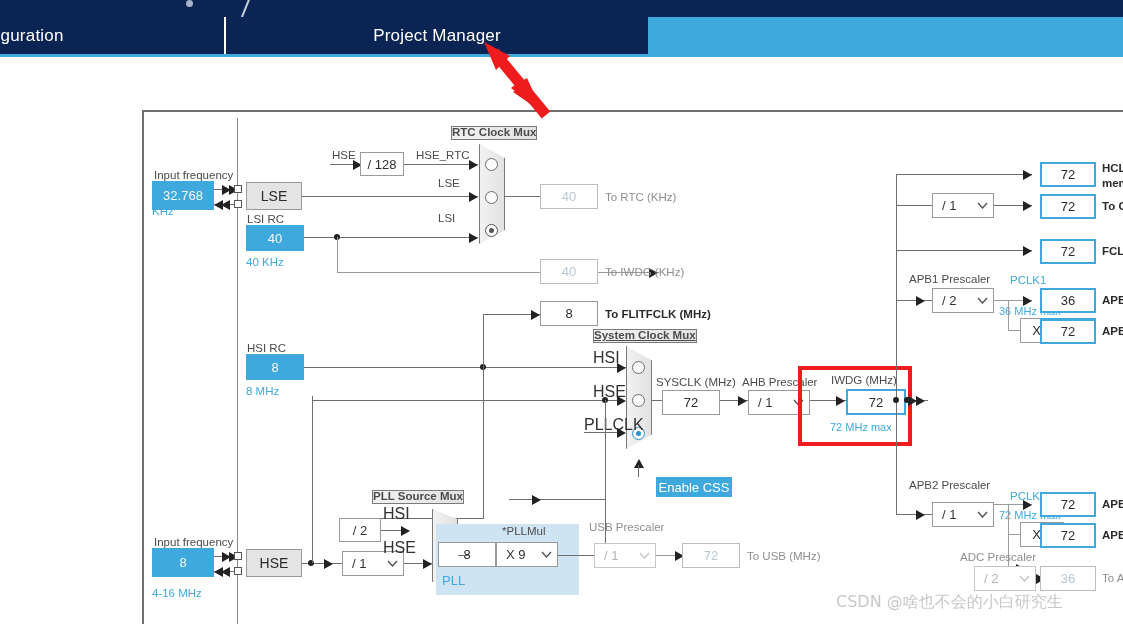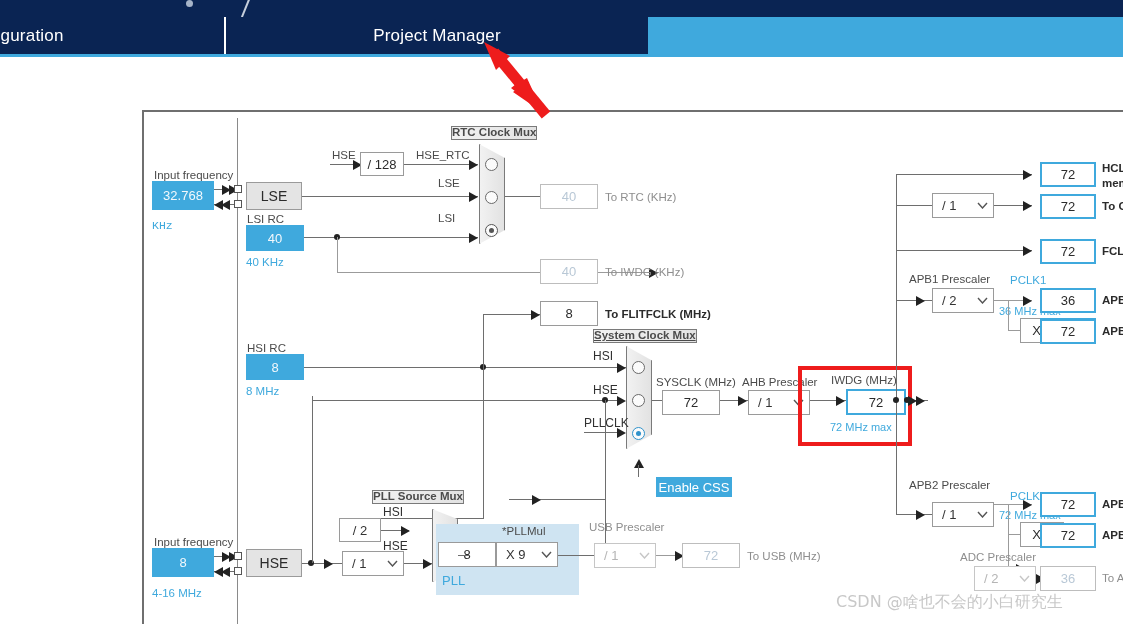--- a/index.html
+++ b/index.html
@@ -88,21 +88,21 @@
 
   
   .lbl {
     position: absolute; font-size: 11.5px; color: #4b4b4b;
     white-space: nowrap; line-height: 1;
   }
   .lbl.dark  { color: #2b2b2b; font-weight: bold; }
   .lbl.blue  { color: #3fa9dd; }
   .lbl.grey  { color: #8e8e8e; }
   .lbl.mux   { color: #4b4b4b; font-weight: bold; font-size: 11.5px; }
-  .lbl.sig   { color: #303030; font-size: 12px; text-align: right; }
+  .lbl.sig   { color: #303030; font-size: 16px; text-align: right; }
 
   
   .vbox {
     position: absolute; border: 1px solid #9a9a9a; background: #ffffff;
     display: flex; align-items: center; justify-content: center;
     font-size: 13px; color: #2b2b2b;
   }
   .vbox.dis { color: #b9c8d6; border-color: #bdbdbd; }
   .vbox.blue-out { border: 2px solid #3fa9dd; color: #2b2b2b; }
   .vbox.blue-fill {
@@ -271,21 +271,21 @@
 
   <div class="canvas">
    <div class="canvas-inner">
 
     <div class="chipline"></div>
 
     <div class="lbl" style="left:10px; top:58px;">Input frequency</div>
     <div class="vbox editblue" style="left:8px; top:69px; width:62px; height:29px;">
       <span>32.768</span>
     </div>
-    <div class="lbl blue" style="left:8px; top:108px;font-family:Liberation Mono, monospace;">KHz</div>
+    <div class="lbl blue" style="left:8px; top:94px;">KHz</div>
 
     <div class="h" style="left:70px; top:77px; width:22px;"></div>
     <div class="ar" style="left:78px; top:73px;"></div>
     <div class="ar" style="left:85px; top:73px;"></div>
     <div class="pin" style="left:90px; top:73px;"></div>
     <div class="h" style="left:70px; top:92px; width:22px;"></div>
     <div class="ar l" style="left:70px; top:88px;"></div>
     <div class="ar l" style="left:77px; top:88px;"></div>
     <div class="pin" style="left:90px; top:88px;"></div>
 

